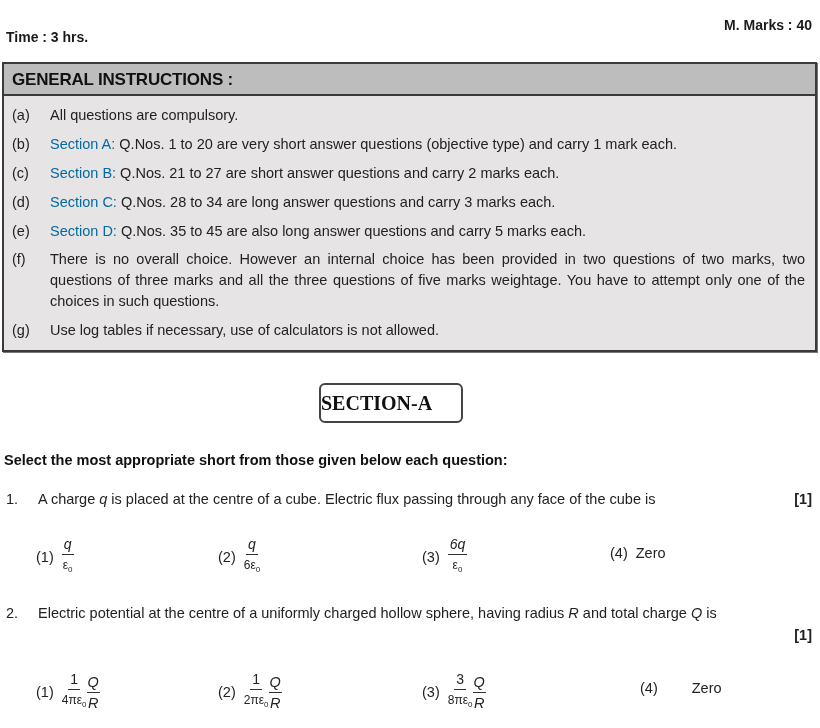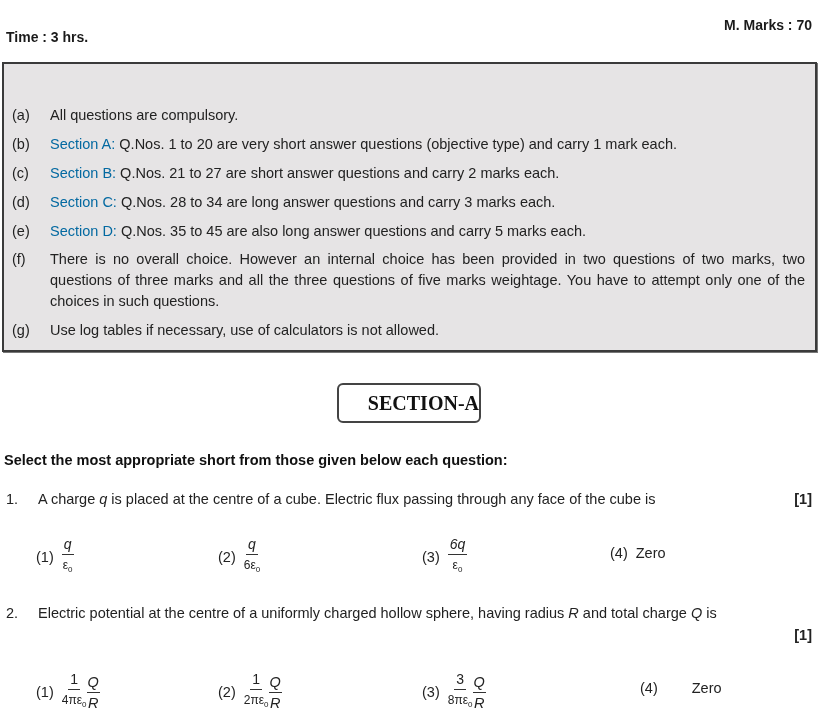--- a/index.html
+++ b/index.html
@@ -14,23 +14,23 @@
     .instructions { position: absolute; left: 2px; top: 62px; width: 815px; height: 290px;
       border: 2px solid #3a3a3a; background: #e6e4e5; box-shadow: 1px 1px 0 #777; }
     .instructions .title-bar { height: 32px; background: #bdbdbd; border-bottom: 2px solid #3a3a3a;
       font-size: 17px; font-weight: bold; padding: 6px 0 0 8px; letter-spacing: -0.2px; color: #111; }
     .instr-item { position: absolute; left: 8px; right: 10px; font-size: 14.5px; line-height: 21px;
       color: #222; }
     .instr-item .lbl { position: absolute; left: 0; top: 0; width: 32px; }
     .instr-item .txt { display: block; margin-left: 38px; text-align: justify; }
     .instr-item b { font-weight: normal; color: #0369a1; }
 
-    .section-box { position: absolute; left: 337px; top: 383px; width: 144px; height: 40px;
+    .section-box { position: absolute; left: 319px; top: 383px; width: 144px; height: 40px;
       border: 2px solid #444; border-radius: 6px; font-family: "Liberation Serif", serif;
-      font-weight: bold; font-size: 20px; text-align: right; line-height: 36px; color: #111; }
+      font-weight: bold; font-size: 20px; text-align: left; line-height: 36px; color: #111; }
 
     .select-line { position: absolute; left: 4px; top: 452px; font-size: 14.5px; font-weight: bold; color: #111; }
 
     .q { position: absolute; left: 6px; right: 8px; font-size: 14.5px; color: #222; line-height: 22px; }
     .q .num { position: absolute; left: 0; top: 0; }
     .q .qtext { display: block; margin-left: 32px; margin-right: 40px; text-align: justify; }
     .q .mark { position: absolute; right: 0; font-weight: bold; }
     .q i { font-style: italic; }
 
     .opt { position: absolute; font-size: 14.5px; color: #222; display: flex; align-items: center; }
@@ -41,24 +41,25 @@
     .frac .n.it, .frac .d.it { font-style: italic; }
     .frac .d sub { font-size: 8px; }
     .fracQR .n, .fracQR .d { font-style: italic; font-size: 14.5px; }
     .fracQR .n { padding: 0 1px 1px; }
   </style>
 </head>
 <body>
 
 <div class="header-row">
   <span class="time">Time : 3 hrs.</span>
-  <span class="marks">M. Marks : 70</span>
+  <span class="marks">M. Marks : 40</span>
 </div>
 
 <div class="instructions">
+  <div class="title-bar">GENERAL INSTRUCTIONS :</div>
 
   <div class="instr-item" style="top:41px">
     <span class="lbl">(a)</span>
     <span class="txt">All questions are compulsory.</span>
   </div>
   <div class="instr-item" style="top:70px">
     <span class="lbl">(b)</span>
     <span class="txt"><b>Section A:</b><span> Q.Nos. 1 to 20 are very short answer questions (objective type) and carry 1 mark each.</span></span>
   </div>
   <div class="instr-item" style="top:99px">

